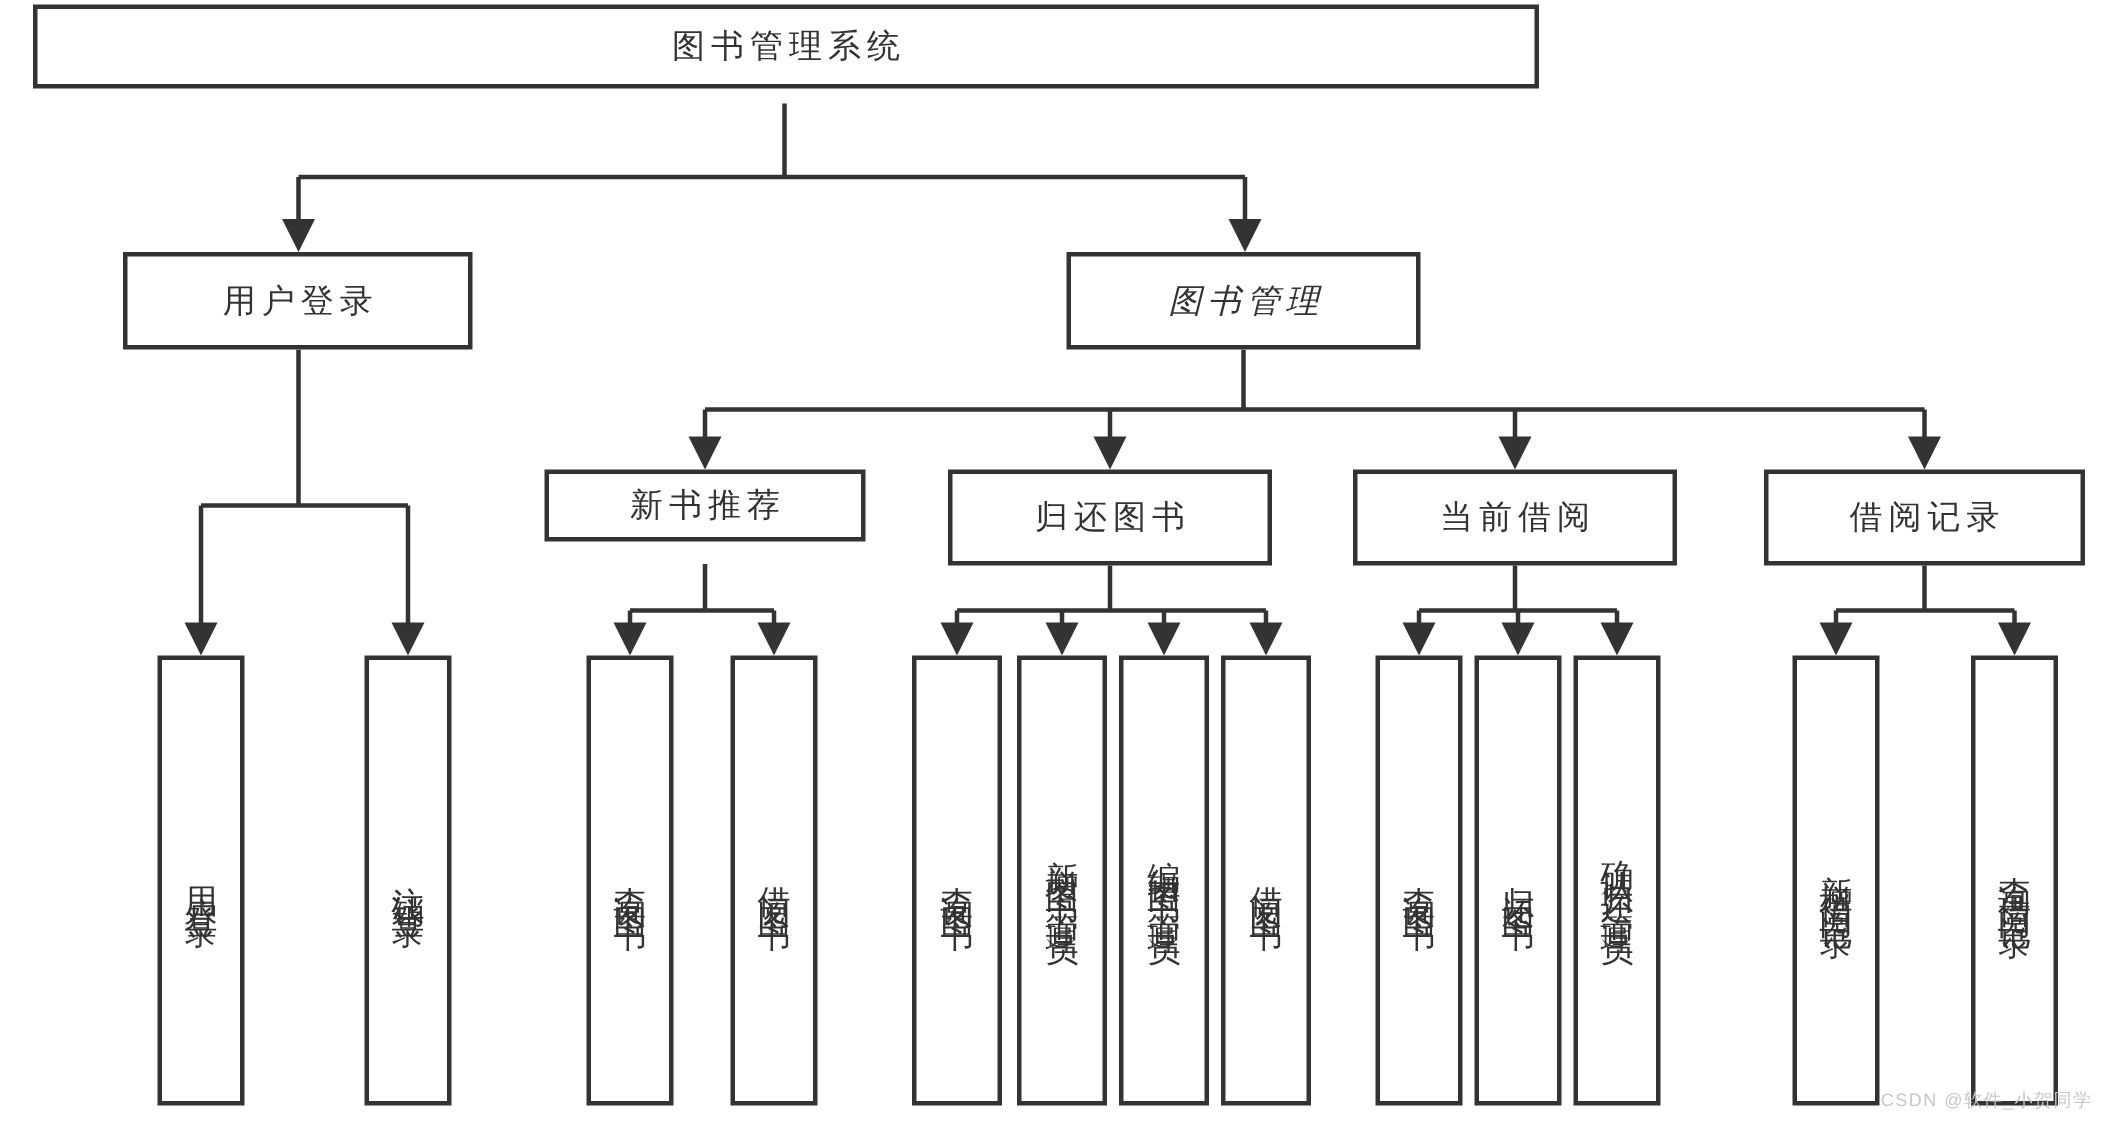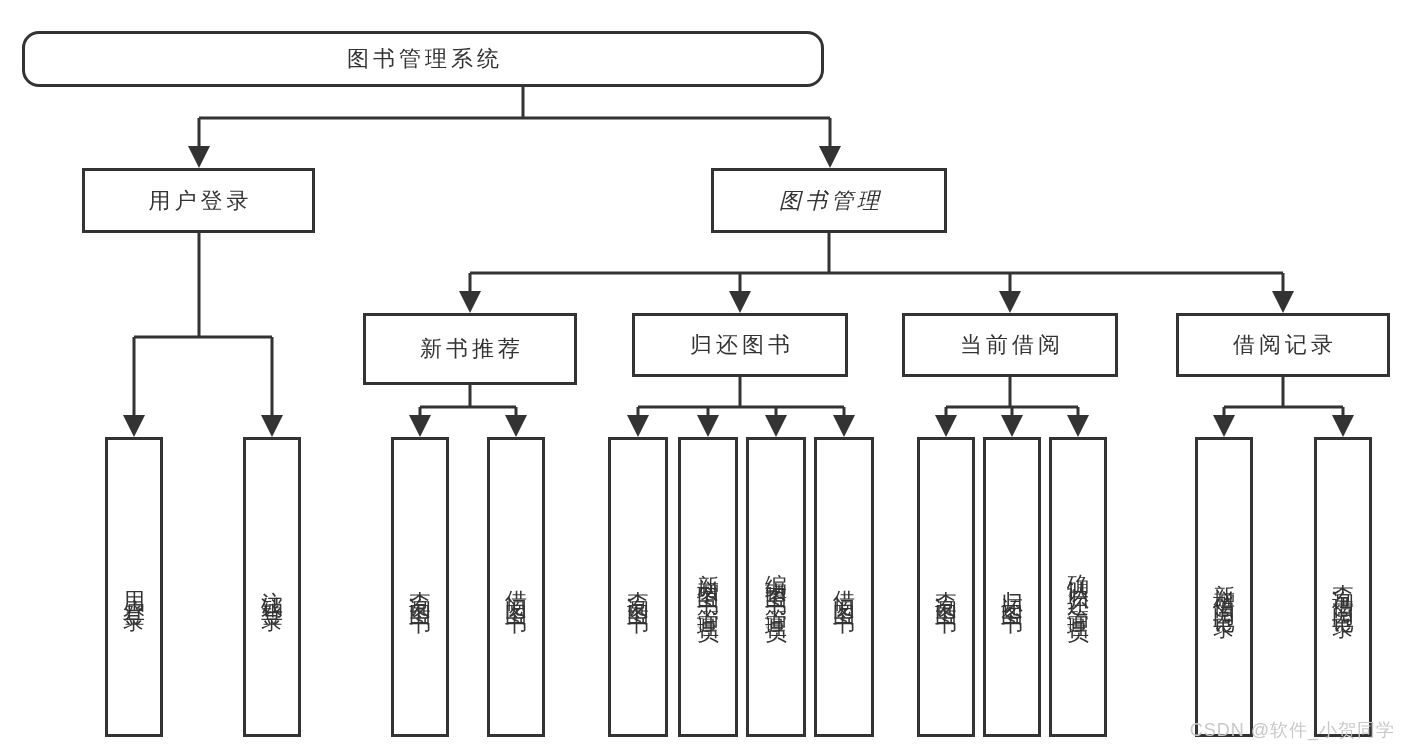--- a/index.html
+++ b/index.html
@@ -47,21 +47,21 @@
     writing-mode: vertical-rl;
     font-size: 22px;
     letter-spacing: 7px;
     line-height: 1;
   }
   .watermark {
     position: absolute;
     right: 10px;
     bottom: 5px;
     color: #c8c8c8;
-    font-size: 18px;
+    font-size: 12px;
     letter-spacing: 1px;
     white-space: nowrap;
   }
 </style>
 </head>
 <body>
 
 <div id="canvas">
 
   <svg id="connectors" width="1405" height="747" viewBox="0 0 1405 747">
@@ -115,26 +115,26 @@
       <polygon points="765,415 787,415 776,437"></polygon>
       <polygon points="833,415 855,415 844,437"></polygon>
       <polygon points="935,415 957,415 946,437"></polygon>
       <polygon points="1001,415 1023,415 1012,437"></polygon>
       <polygon points="1067,415 1089,415 1078,437"></polygon>
       <polygon points="1213,415 1235,415 1224,437"></polygon>
       <polygon points="1332,415 1354,415 1343,437"></polygon>
     </g>
   </svg>
 
-  <div class="node" style="left:22px; top:31px; width:802px; height:56px;border-radius:17px;">图书管理系统</div>
+  <div class="node" style="left:22px; top:3px; width:1004px; height:56px;">图书管理系统</div>
 
   <div class="node" style="left:82px; top:168px; width:233px; height:65px;">用户登录</div>
   <div class="node" style="left:711px; top:168px; width:236px; height:65px;font-style:italic;">图书管理</div>
 
-  <div class="node" style="left:363px; top:313px; width:214px; height:72px;">新书推荐</div>
+  <div class="node" style="left:363px; top:313px; width:214px; height:48px;">新书推荐</div>
   <div class="node" style="left:632px; top:313px; width:216px; height:64px;">归还图书</div>
   <div class="node" style="left:902px; top:313px; width:216px; height:64px;">当前借阅</div>
   <div class="node" style="left:1176px; top:313px; width:214px; height:64px;">借阅记录</div>
 
   <div class="leaf" style="left:105px; top:437px; width:58px; height:300px;">用户登录</div>
   <div class="leaf" style="left:243px; top:437px; width:58px; height:300px;">注销登录</div>
 
   <div class="leaf" style="left:391px; top:437px; width:58px; height:300px;">查询图书</div>
   <div class="leaf" style="left:487px; top:437px; width:58px; height:300px;">借阅图书</div>
 

